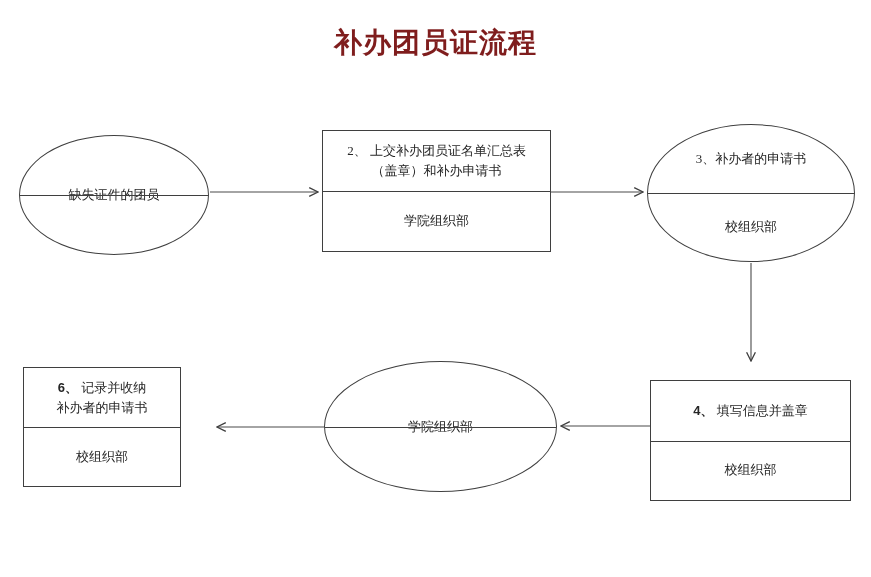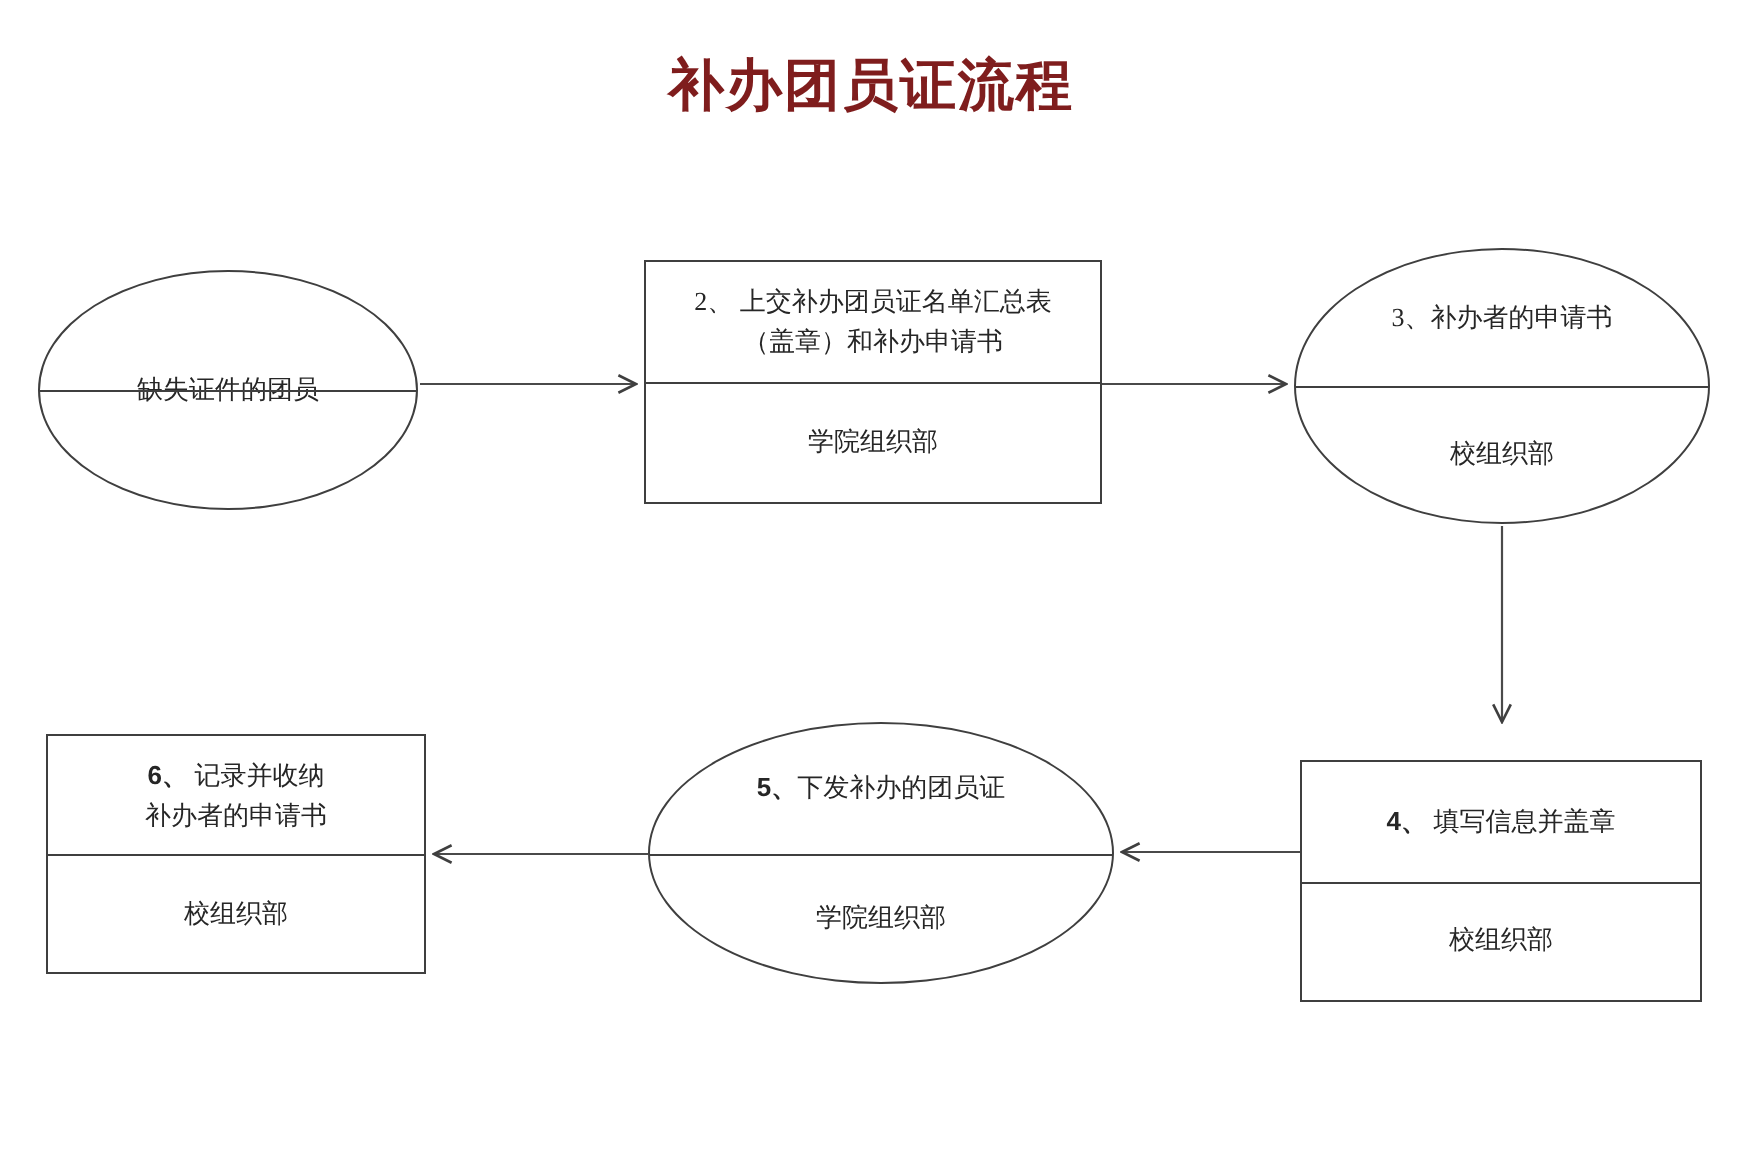--- a/index.html
+++ b/index.html
@@ -124,30 +124,27 @@
     <div class="half">
       <div class="tline"><span class="num bold">4、</span> <span>填写信息并盖章</span></div>
     </div>
     <div class="divider"></div>
     <div class="half">
       <div class="tline">校组织部</div>
     </div>
   </div>
 
   <div class="node ellipse" style="left:324px; top:361px; width:233px; height:131px;">
-    <div class="half">
-      <div class="tline"><span class="num bold">5、</span><span>下发补办的团员证</span></div>
-    </div>
     <div class="divider"></div>
     <div class="half">
       <div class="tline">学院组织部</div>
     </div>
   </div>
 
-  <div class="node" style="left:23px; top:367px; width:190px; height:120px;">
+  <div class="node" style="left:23px; top:367px; width:158px; height:120px;">
     <div class="half">
       <div class="tline"><span class="num bold">6、</span> <span>记录并收纳</span></div>
       <div class="tline">补办者的申请书</div>
     </div>
     <div class="divider"></div>
     <div class="half">
       <div class="tline">校组织部</div>
     </div>
   </div>
 

